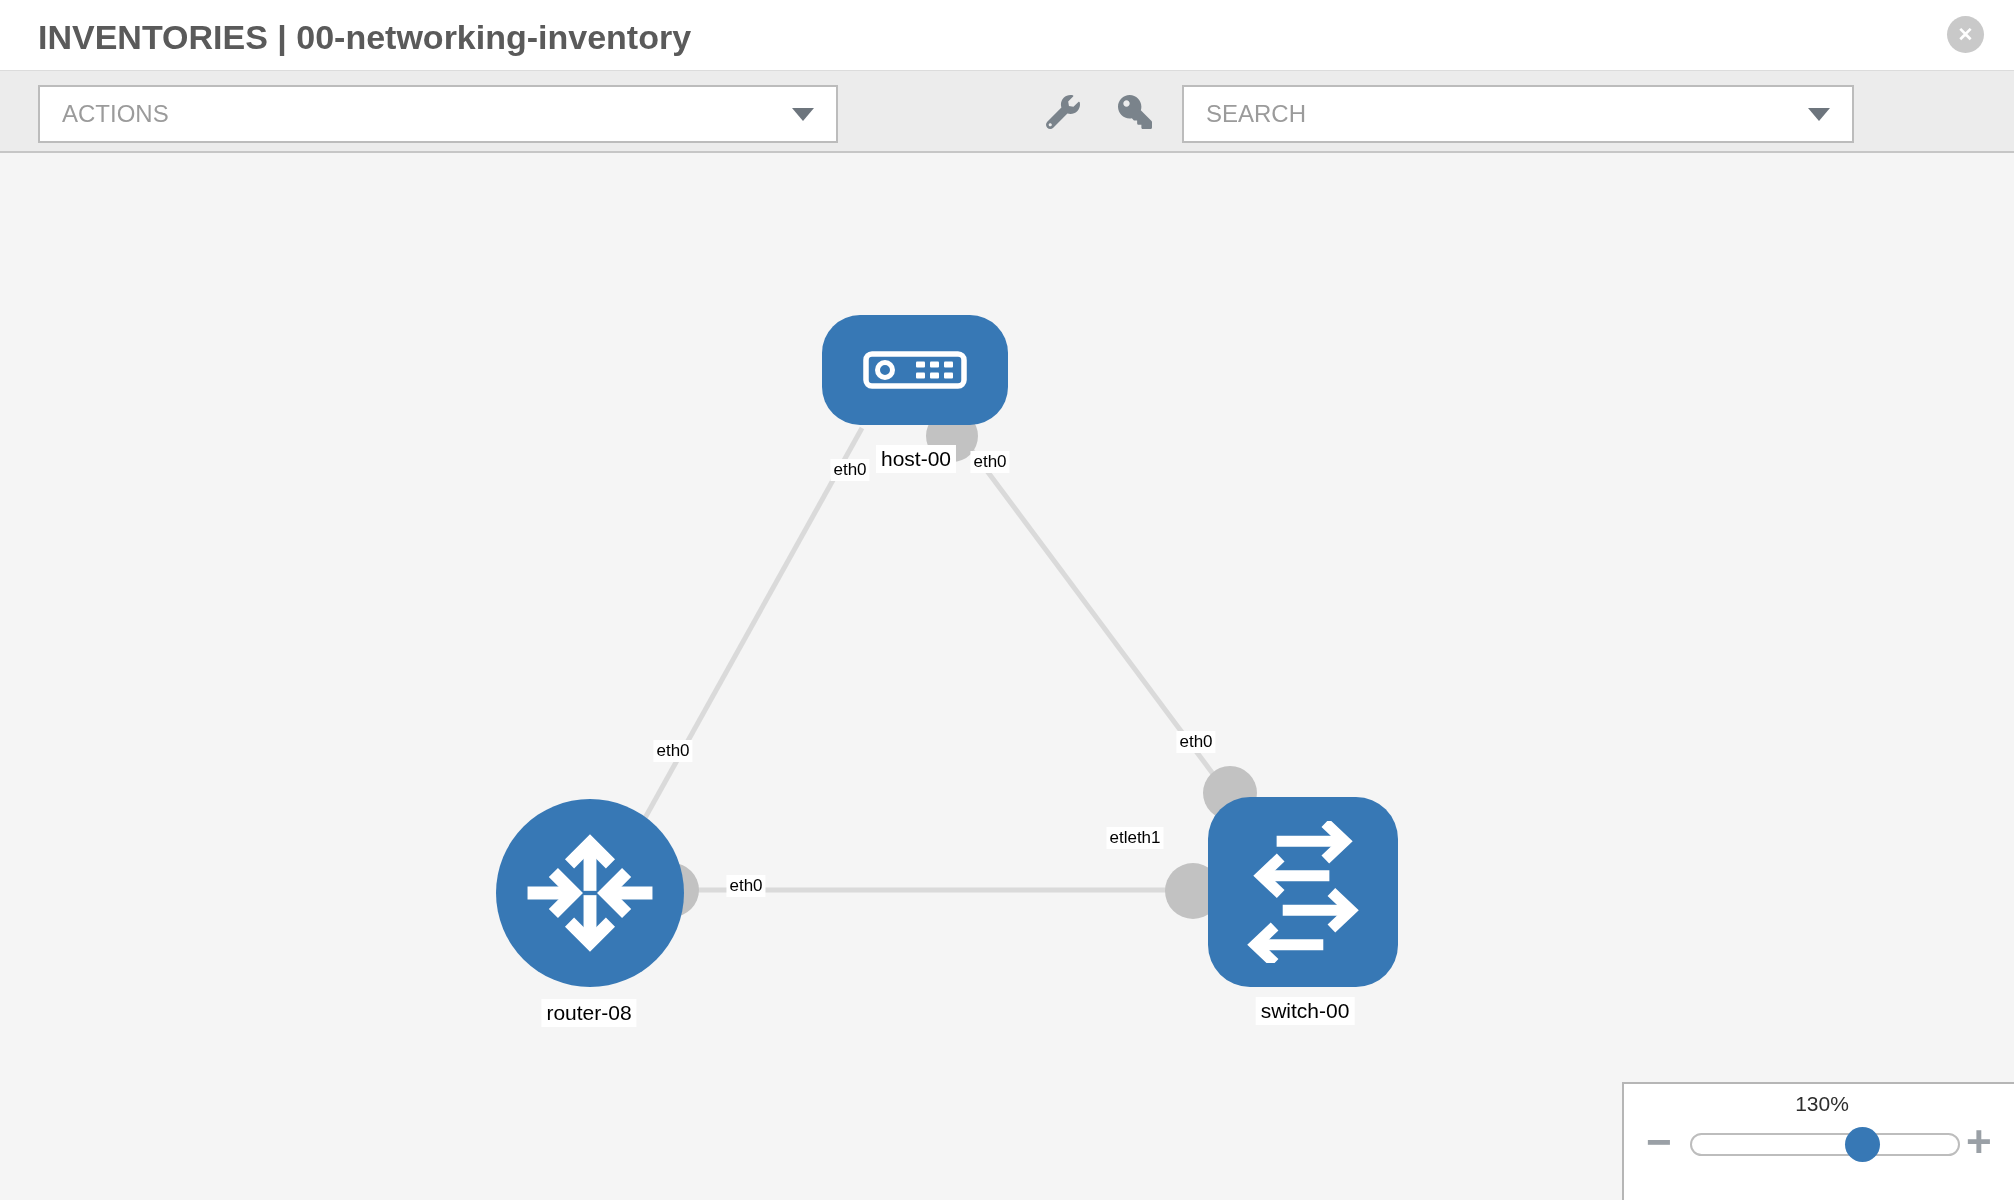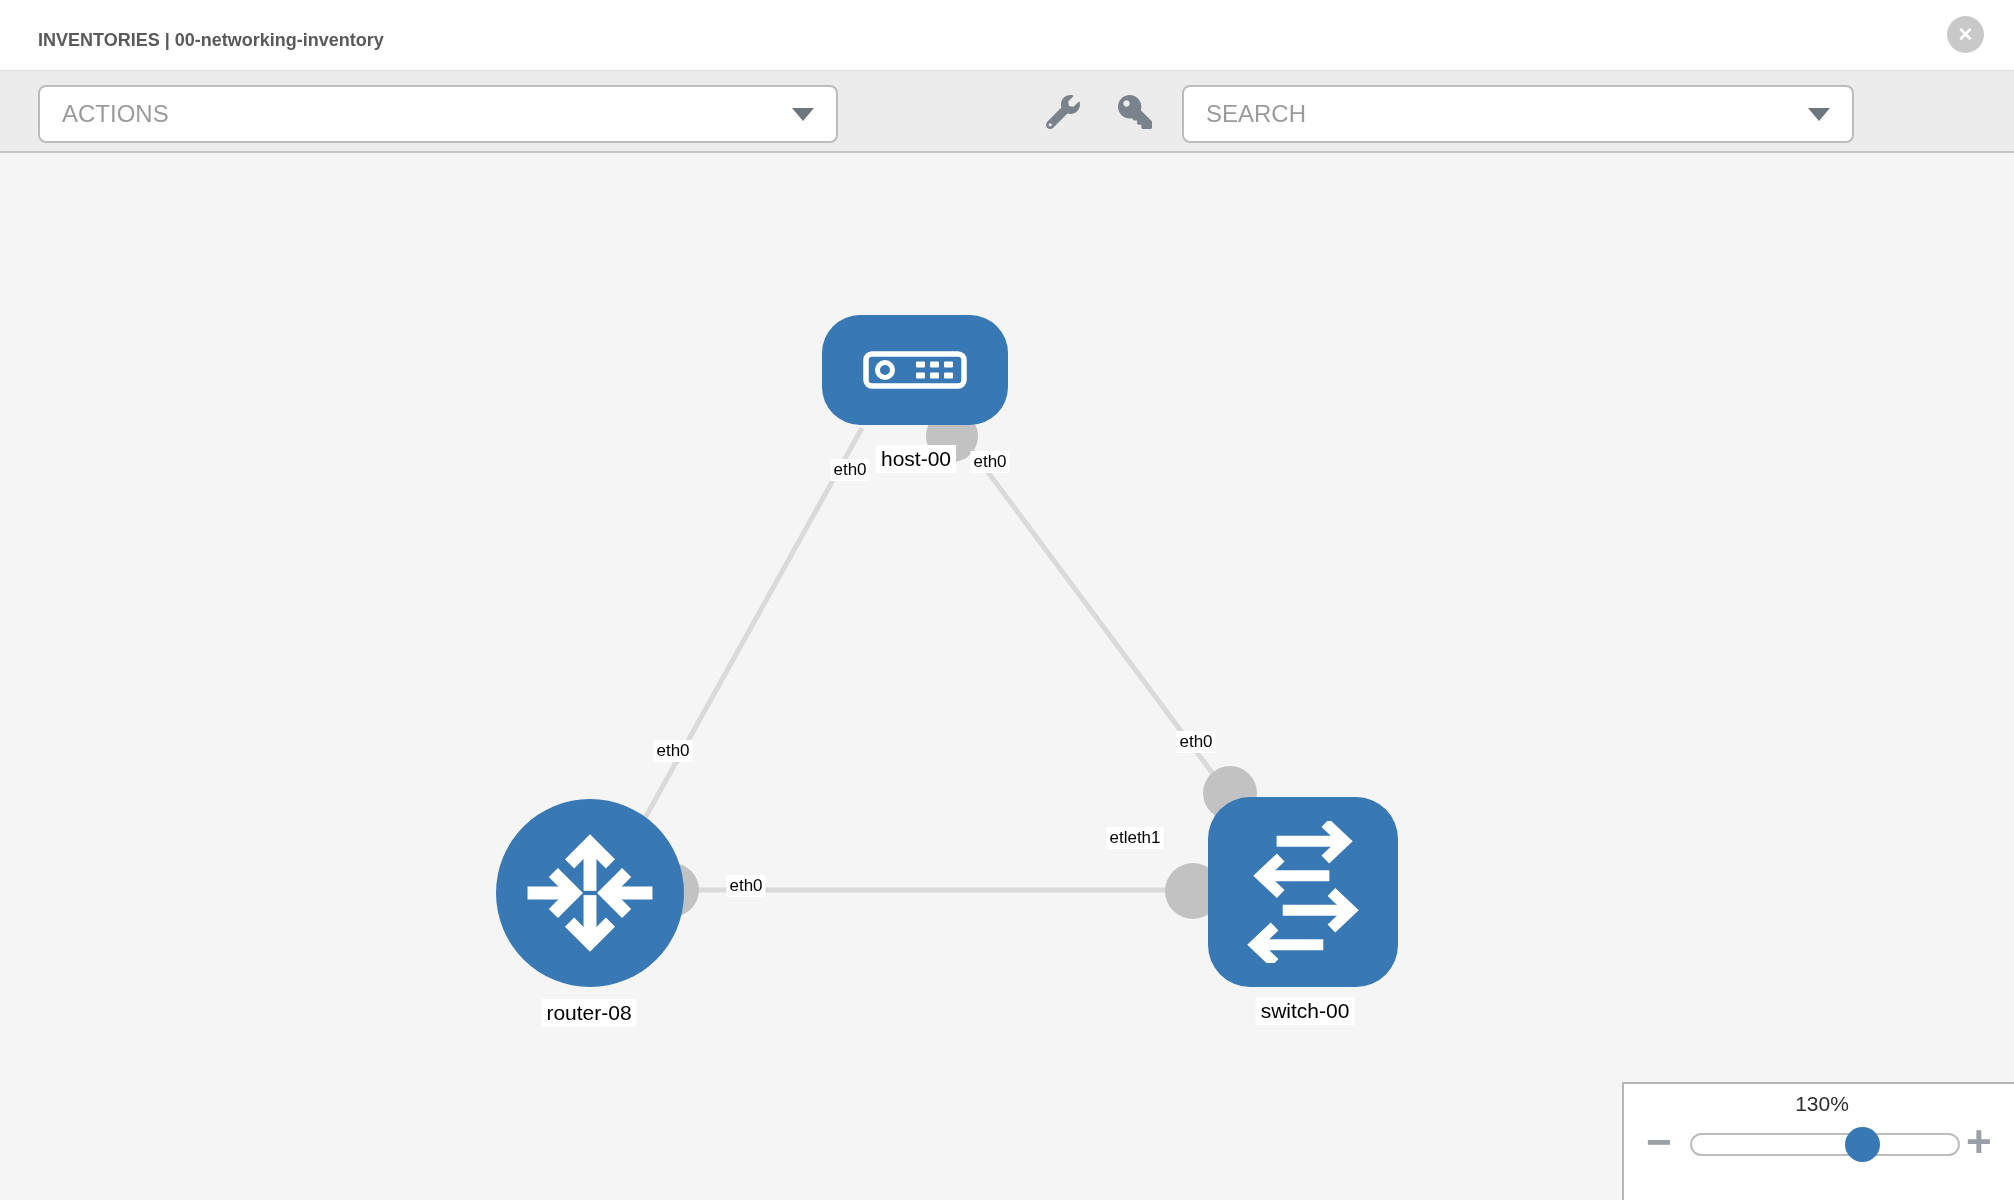--- a/index.html
+++ b/index.html
@@ -2,28 +2,28 @@
 <html style="--node_blue: #3778b5; --link_gray: #dadada; --connector_gray: #c2c2c2; --canvas_bg: #f5f5f5; --toolbar_bg: #ececec; --title_text: #5a5a5a; --muted_text: #9b9b9b; --icon_gray: #7a838b;"><head>
 <meta charset="utf-8">
 <style>
   html,body{margin:0;padding:0;}
   body{
     width:2014px;height:1200px;position:relative;overflow:hidden;
     font-family:"Liberation Sans",sans-serif;background:#fff;
   }
   
   .header{position:absolute;left:0;top:0;width:2014px;height:70px;background:#fff;z-index:10;}
-  .page-title{position:absolute;left:38px;top:30px;font-size:18px;font-weight:700;color:var(--title_text);}
+  .page-title{position:absolute;left:38px;top:18px;font-size:34px;font-weight:700;color:var(--title_text);}
   .close-button{position:absolute;right:30px;top:16px;width:37px;height:37px;border-radius:50%;
     background:#c9c9c9;color:#fff;display:flex;align-items:center;justify-content:center;
     font-size:19px;font-weight:700;cursor:pointer;}
   
   .toolbar{position:absolute;left:0;top:70px;width:2014px;height:83px;background:var(--toolbar_bg);
     border-top:1px solid #dcdcdc;border-bottom:2px solid #c6c6c6;box-sizing:border-box;z-index:10;}
-  .select{position:absolute;top:14px;height:58px;background:#fff;border:2px solid #bcbcbc;border-radius:8px;
+  .select{position:absolute;top:14px;height:58px;background:#fff;border:2px solid #bcbcbc;border-radius:0;
     box-sizing:border-box;display:flex;align-items:center;justify-content:space-between;
     padding:0 22px;color:var(--muted_text);font-size:24px;cursor:pointer;}
   .select-actions{left:38px;width:800px;}
   .select-search{left:1182px;width:672px;text-align:center;}
   .caret{width:0;height:0;border-left:11px solid transparent;border-right:11px solid transparent;
     border-top:13px solid #6d757d;}
   .tool-icon-btn{position:absolute;top:13px;width:46px;height:56px;display:flex;align-items:center;
     justify-content:center;cursor:pointer;}
   .tool-icon-btn svg{fill:var(--icon_gray);}
   .btn-wrench{left:1040px;}

